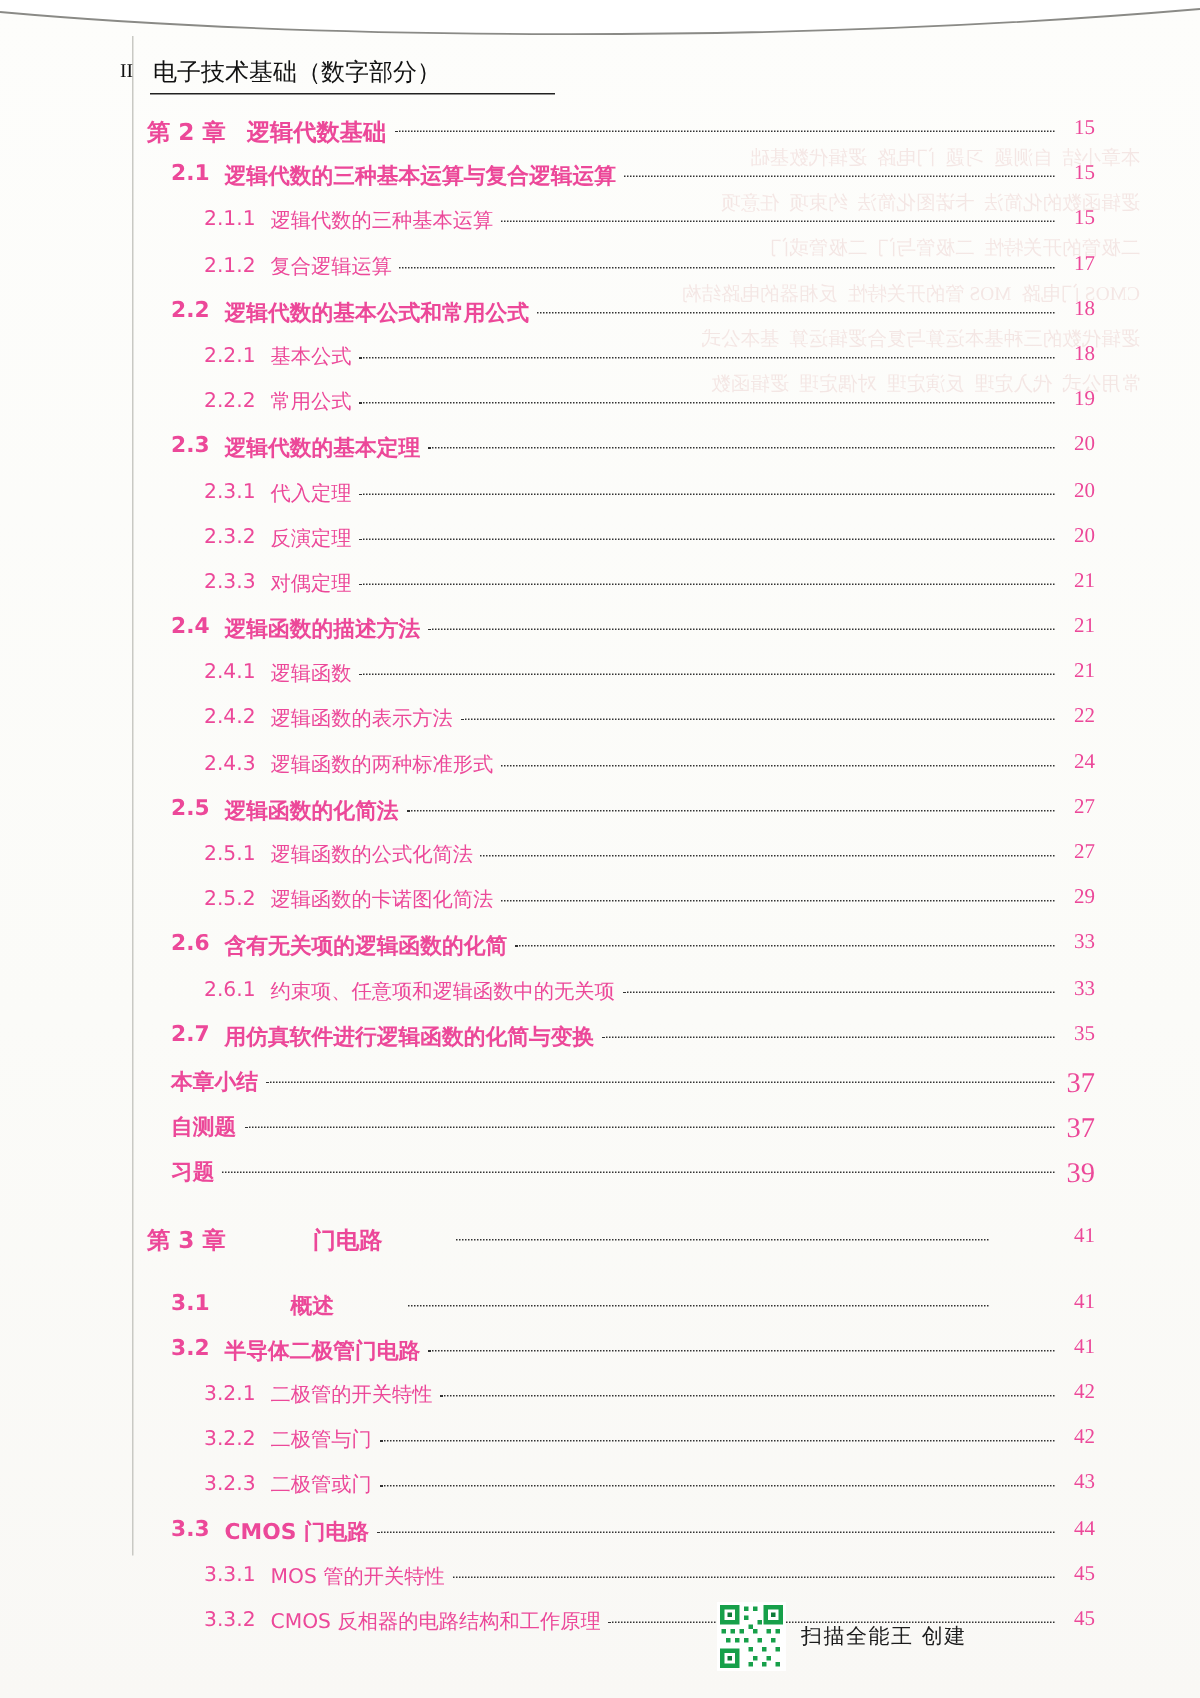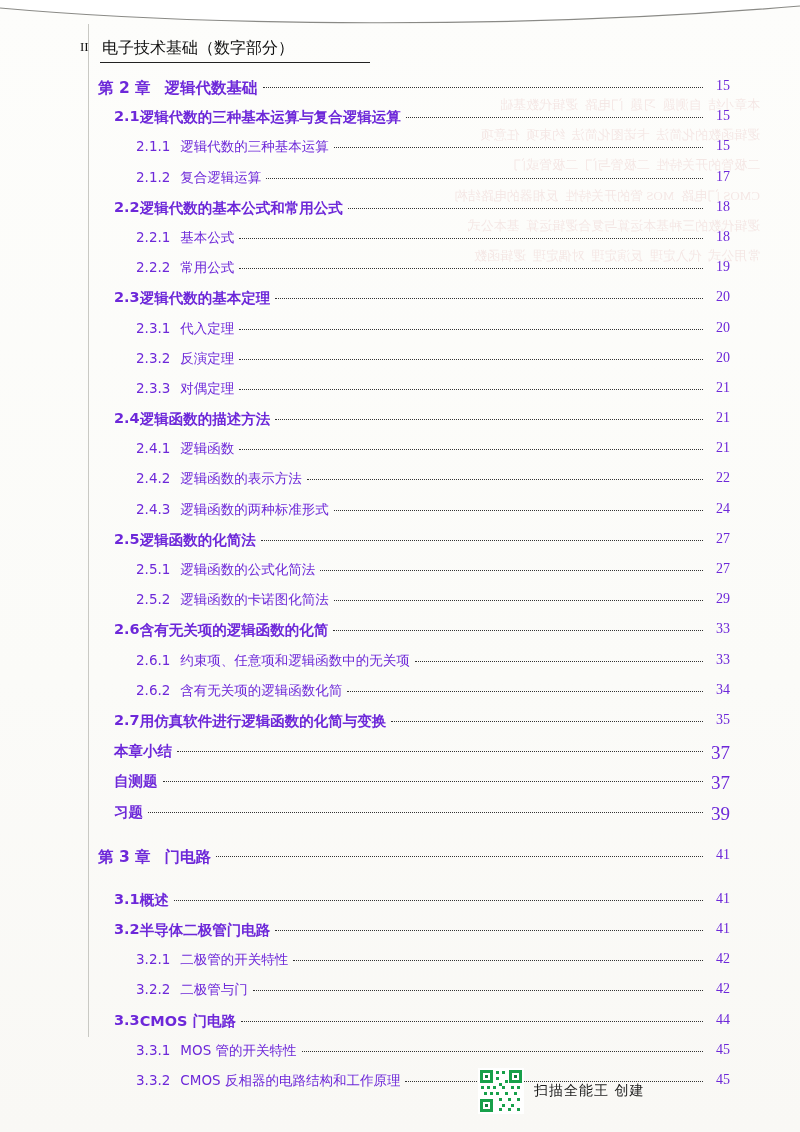--- a/index.html
+++ b/index.html
@@ -103,21 +103,21 @@
     left: 98px;
     width: 632px;
   }
 
   .row {
     position: relative;
     height: 30.2px;
     display: flex;
     align-items: flex-start;
     font-family: "DejaVu Sans", sans-serif;
-    color: #6d28d9;
+    color: #ec4899;
   }
   .num {
     flex: 0 0 auto;
     white-space: nowrap;
   }
   .txt {
     flex: 0 0 auto;
     white-space: nowrap;
   }
   .dots {
@@ -145,39 +145,39 @@
   }
   .lvl-ch .num { margin-right: 14px; }
   .lvl-ch .pg { font-weight: normal; font-size: 14px; }
 
   
   .lvl-sec {
     font-weight: bold;
     font-size: 14.5px;
     padding-left: 16px;
   }
-  .lvl-sec .num { }
+  .lvl-sec .num { margin-right: 10px; }
   .lvl-sec .pg { font-weight: normal; font-size: 14px; }
 
   
   .lvl-sub {
     font-size: 13.5px;
     padding-left: 38px;
   }
   .lvl-sub .num { margin-right: 10px; text-align: right; }
 
   
   .lvl-plain {
     font-weight: bold;
     font-size: 14.5px;
     padding-left: 16px;
   }
   .lvl-plain .pg { font-weight: normal; font-size: 19px; }
 
-  .gap-before { margin-top: 14px; }
+  .gap-before { margin-top: 14px; gap: 44px; }
 
   
   .footer {
     position: absolute;
     left: 478px;
     top: 1068px;
     display: flex;
     align-items: center;
     gap: 10px;
   }
@@ -337,26 +337,20 @@
       <span class="txt">含有无关项的逻辑函数的化简</span>
       <span class="dots"></span>
       <span class="pg">33</span>
     </div>
     <div class="row lvl-sub">
       <span class="num">2.6.1</span>
       <span class="txt">约束项、任意项和逻辑函数中的无关项</span>
       <span class="dots"></span>
       <span class="pg">33</span>
     </div>
-    <div class="row lvl-sub">
-      <span class="num">2.6.2</span>
-      <span class="txt">含有无关项的逻辑函数化简</span>
-      <span class="dots"></span>
-      <span class="pg">34</span>
-    </div>
     <div class="row lvl-sec">
       <span class="num">2.7</span>
       <span class="txt">用仿真软件进行逻辑函数的化简与变换</span>
       <span class="dots"></span>
       <span class="pg">35</span>
     </div>
     <div class="row lvl-plain">
       <span class="txt">本章小结</span>
       <span class="dots"></span>
       <span class="pg">37</span>
@@ -393,20 +387,26 @@
       <span class="num">3.2.1</span>
       <span class="txt">二极管的开关特性</span>
       <span class="dots"></span>
       <span class="pg">42</span>
     </div>
     <div class="row lvl-sub">
       <span class="num">3.2.2</span>
       <span class="txt">二极管与门</span>
       <span class="dots"></span>
       <span class="pg">42</span>
+    </div>
+    <div class="row lvl-sub">
+      <span class="num">3.2.3</span>
+      <span class="txt">二极管或门</span>
+      <span class="dots"></span>
+      <span class="pg">43</span>
     </div>
     <div class="row lvl-sec">
       <span class="num">3.3</span>
       <span class="txt">CMOS 门电路</span>
       <span class="dots"></span>
       <span class="pg">44</span>
     </div>
     <div class="row lvl-sub">
       <span class="num">3.3.1</span>
       <span class="txt">MOS 管的开关特性</span>

